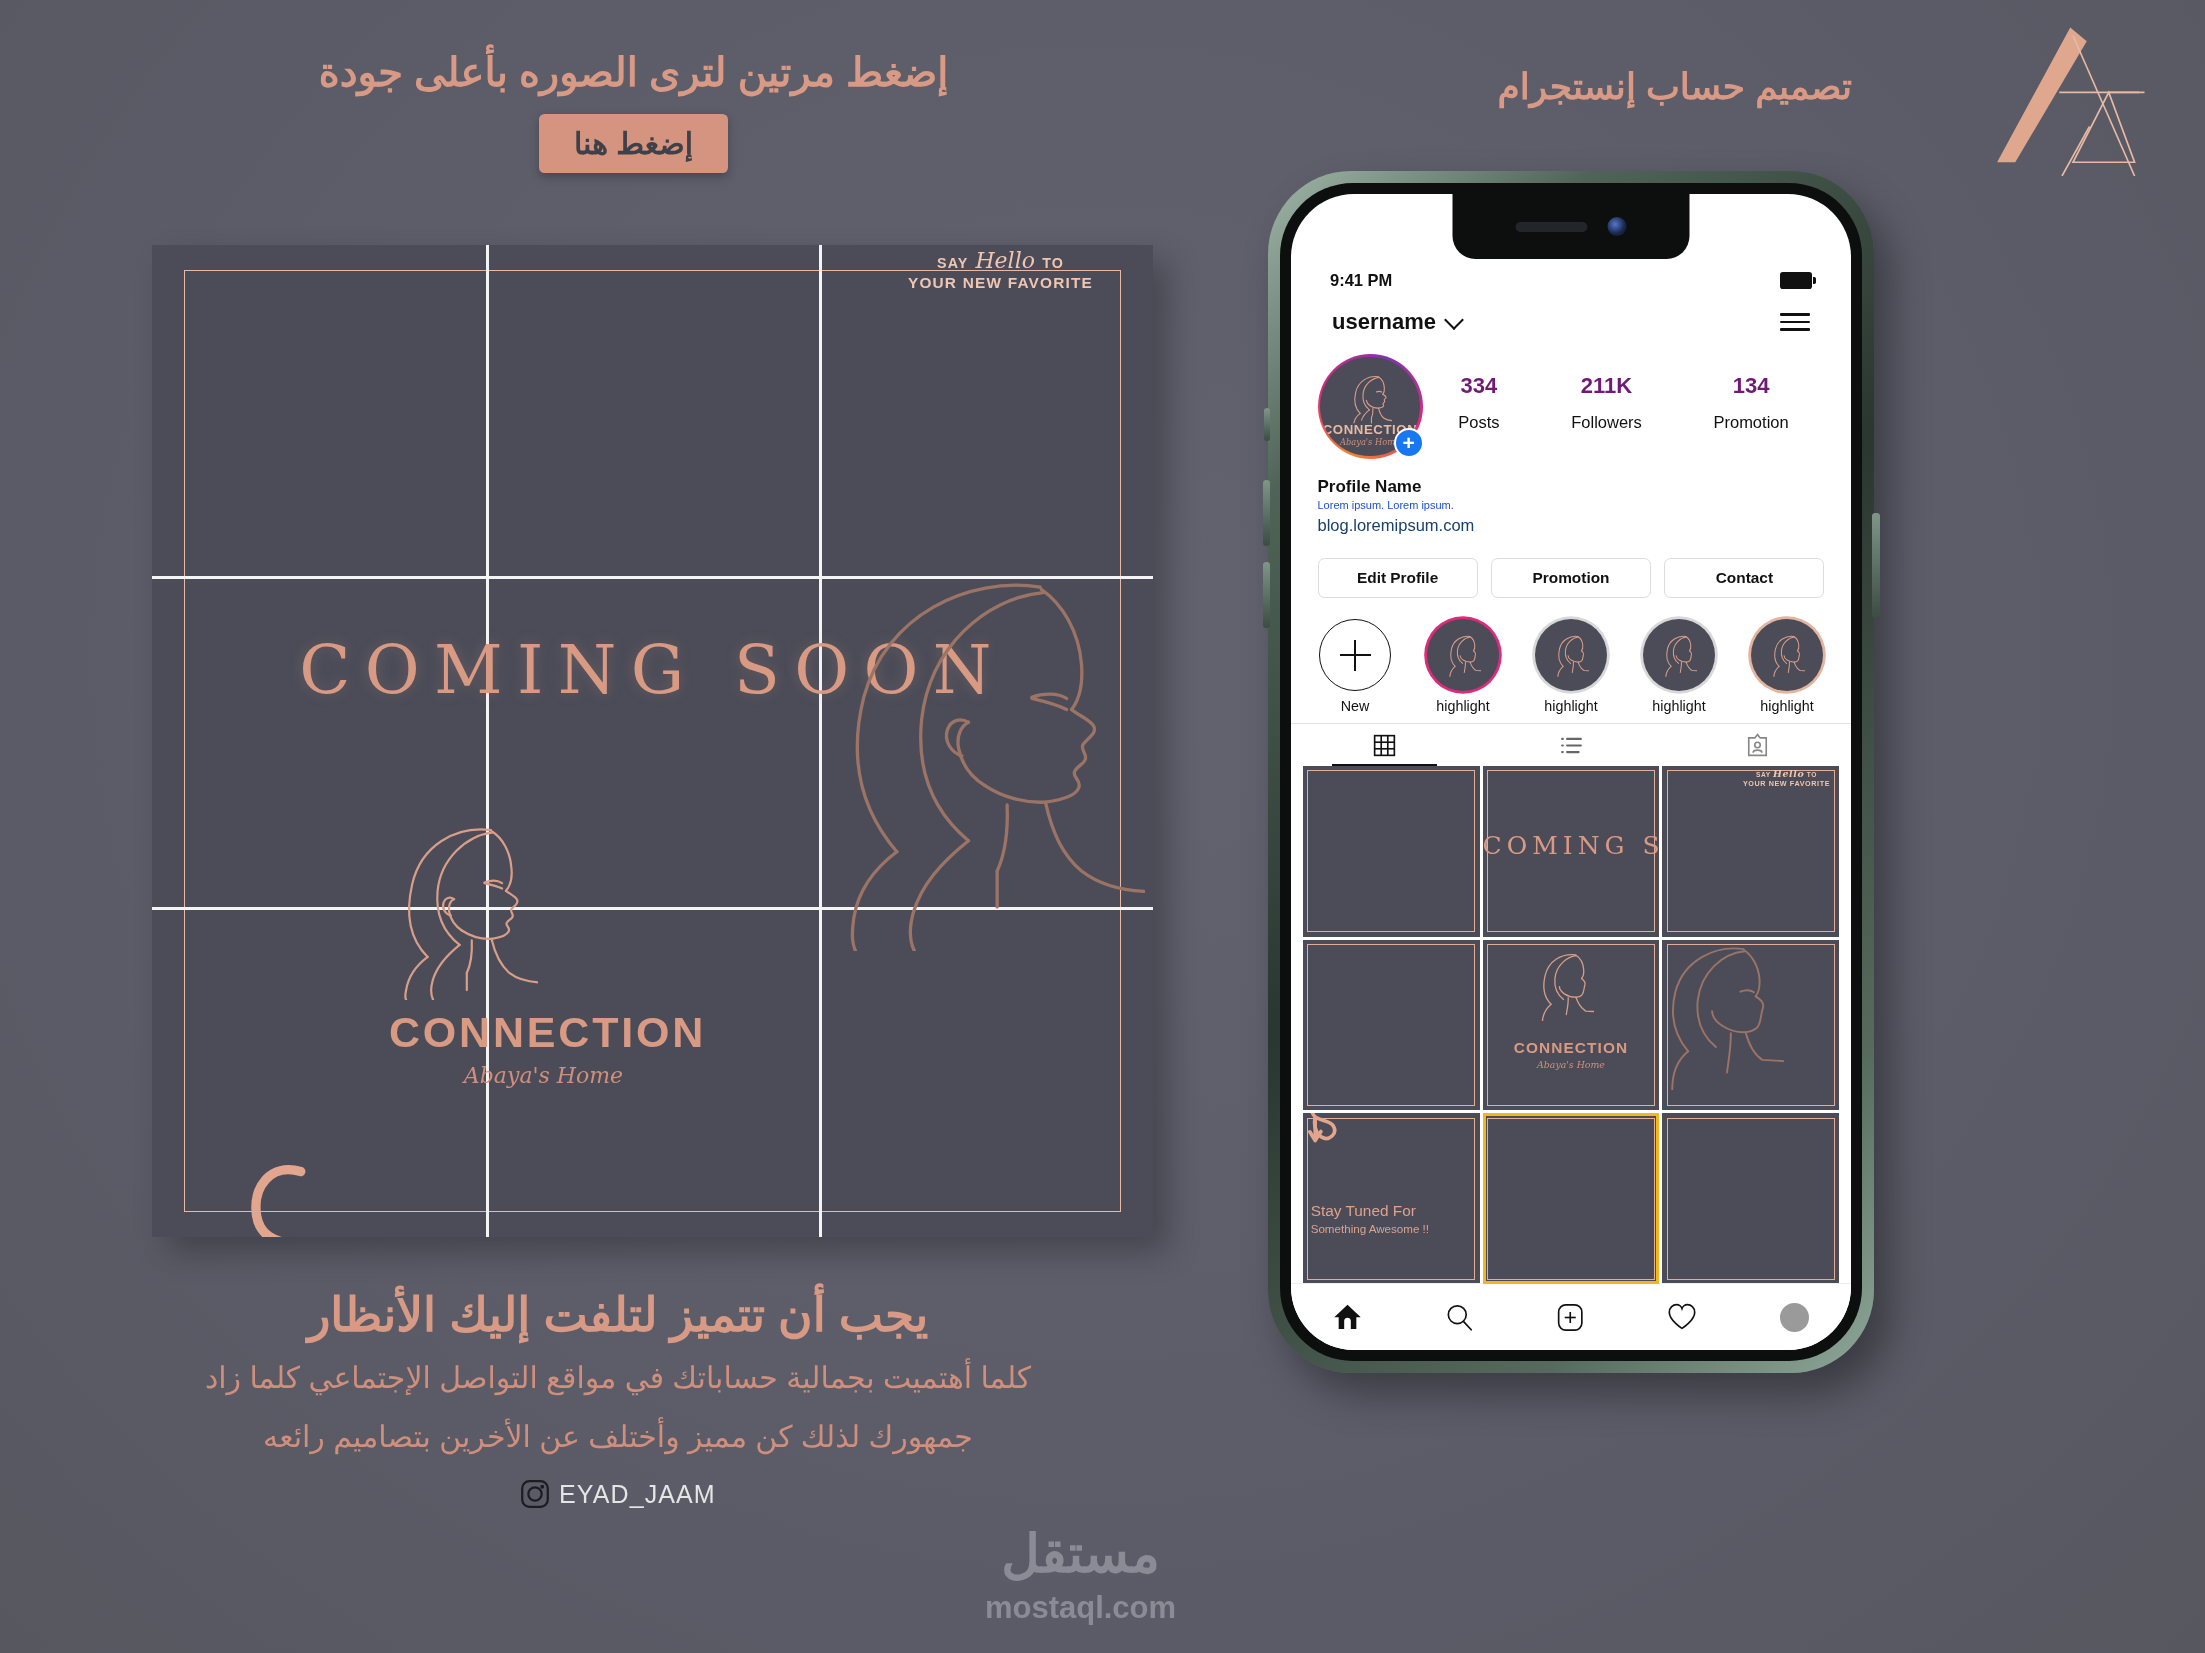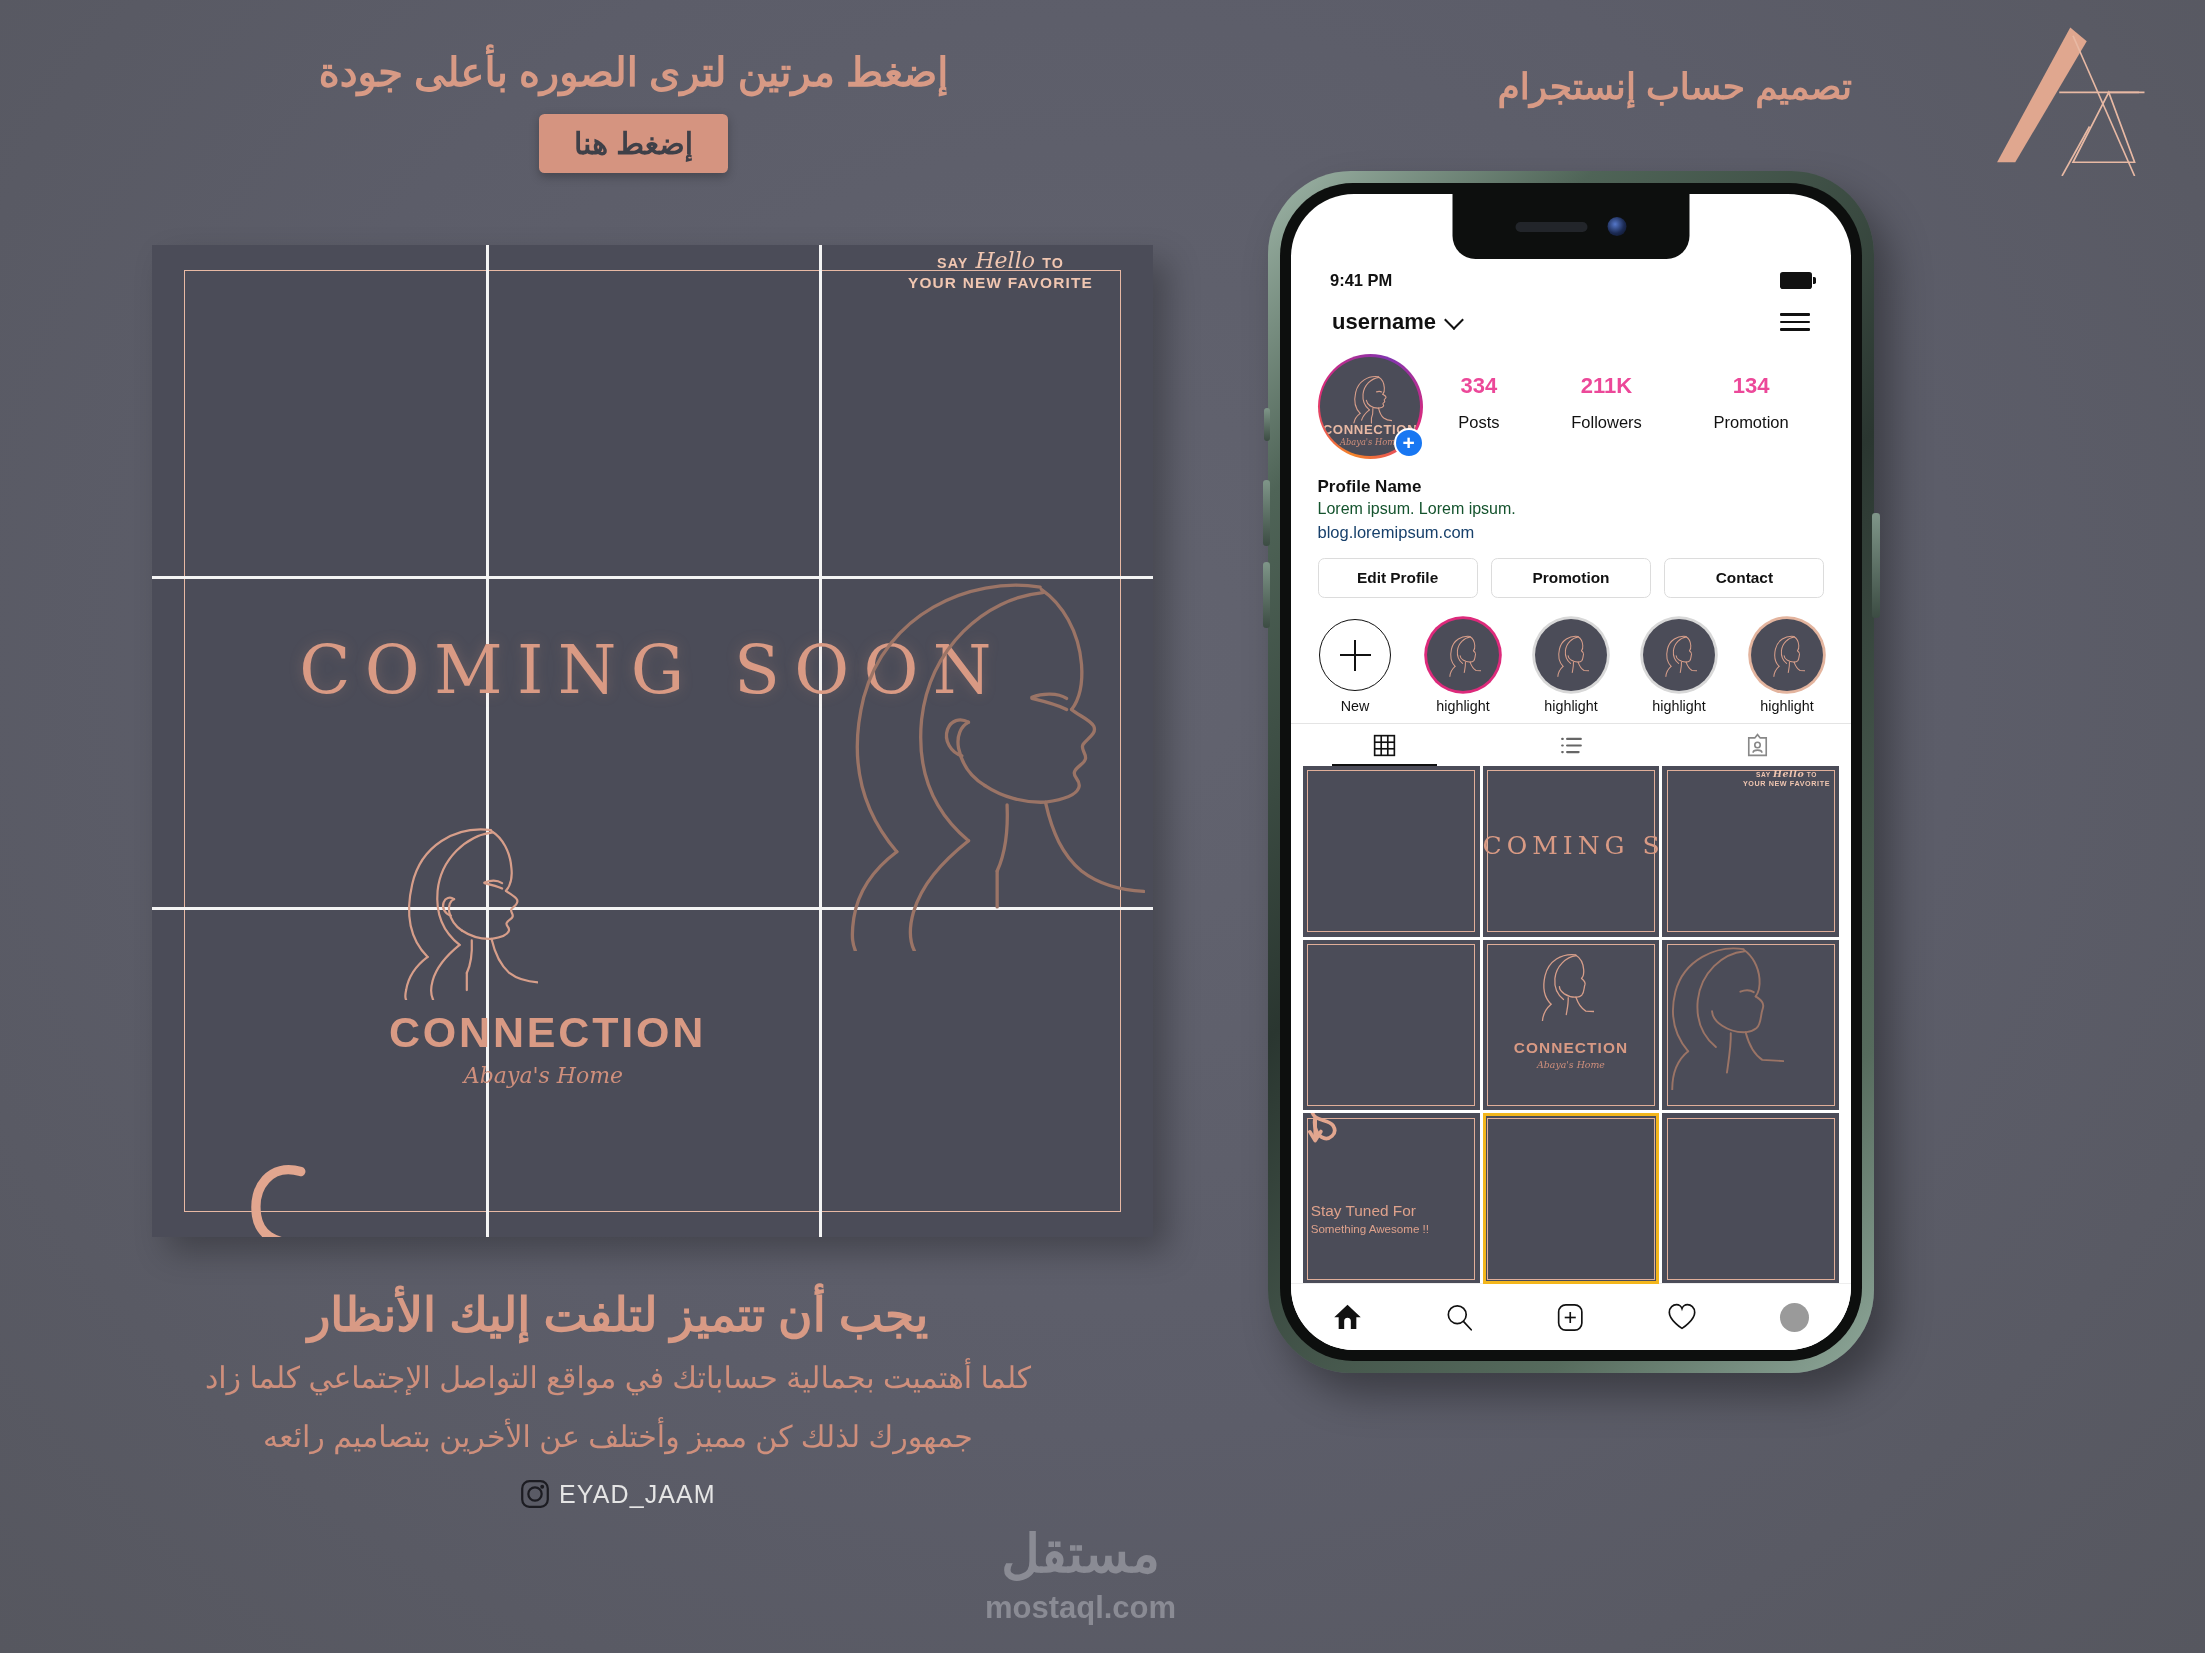--- a/index.html
+++ b/index.html
@@ -186,26 +186,26 @@
   }
   .avatar-name{color:#e8b9a4;font-size:13.2px;font-weight:700;letter-spacing:0.6px;}
   .avatar-tag{font-family:"DejaVu Serif",serif;font-style:italic;color:#cf8f7c;font-size:8.3px;margin-bottom:8.8px;}
   .avatar-plus{
     position:absolute; right:-1.1px; bottom:1.1px; width:30px; height:30px; border-radius:50%;
     background:#1877f2; border:2.2px solid #fff; box-sizing:border-box;
     display:flex; align-items:center; justify-content:center; color:#fff; font-size:21px; font-weight:700; line-height:1;
   }
   .stats{display:flex; flex:1; justify-content:space-around; align-items:flex-start; padding-top:20px;}
   .stat{text-align:center;}
-  .stat-num{font-size:22px; font-weight:700; color:#ec4899; line-height:1.1;}
+  .stat-num{font-size:22px; font-weight:700; color:#701a75; line-height:1.1;}
   .stat-lab{font-size:16.5px; color:#111; margin-top:15px;}
 
   .ig-bio{position:absolute; left:26.5px; top:281px; line-height:1.38;}
   .bio-name{font-size:17px;font-weight:700;color:#111;}
-  .bio-line{font-size:16px;color:#14532d;}
+  .bio-line{font-size:11px;color:#1d4ed8;}
   .bio-link{font-size:16.5px;color:#17406b;}
 
   .ig-actions{
     position:absolute; left:26.5px; right:26.5px; top:364px;
     display:flex; gap:13.2px;
   }
   .act-btn{
     flex:1; text-align:center; font-size:15.4px; font-weight:700; color:#111;
     border:1.1px solid #dcdcdc; border-radius:6.6px; padding:10px 0; background:#fff; cursor:pointer;
   }

